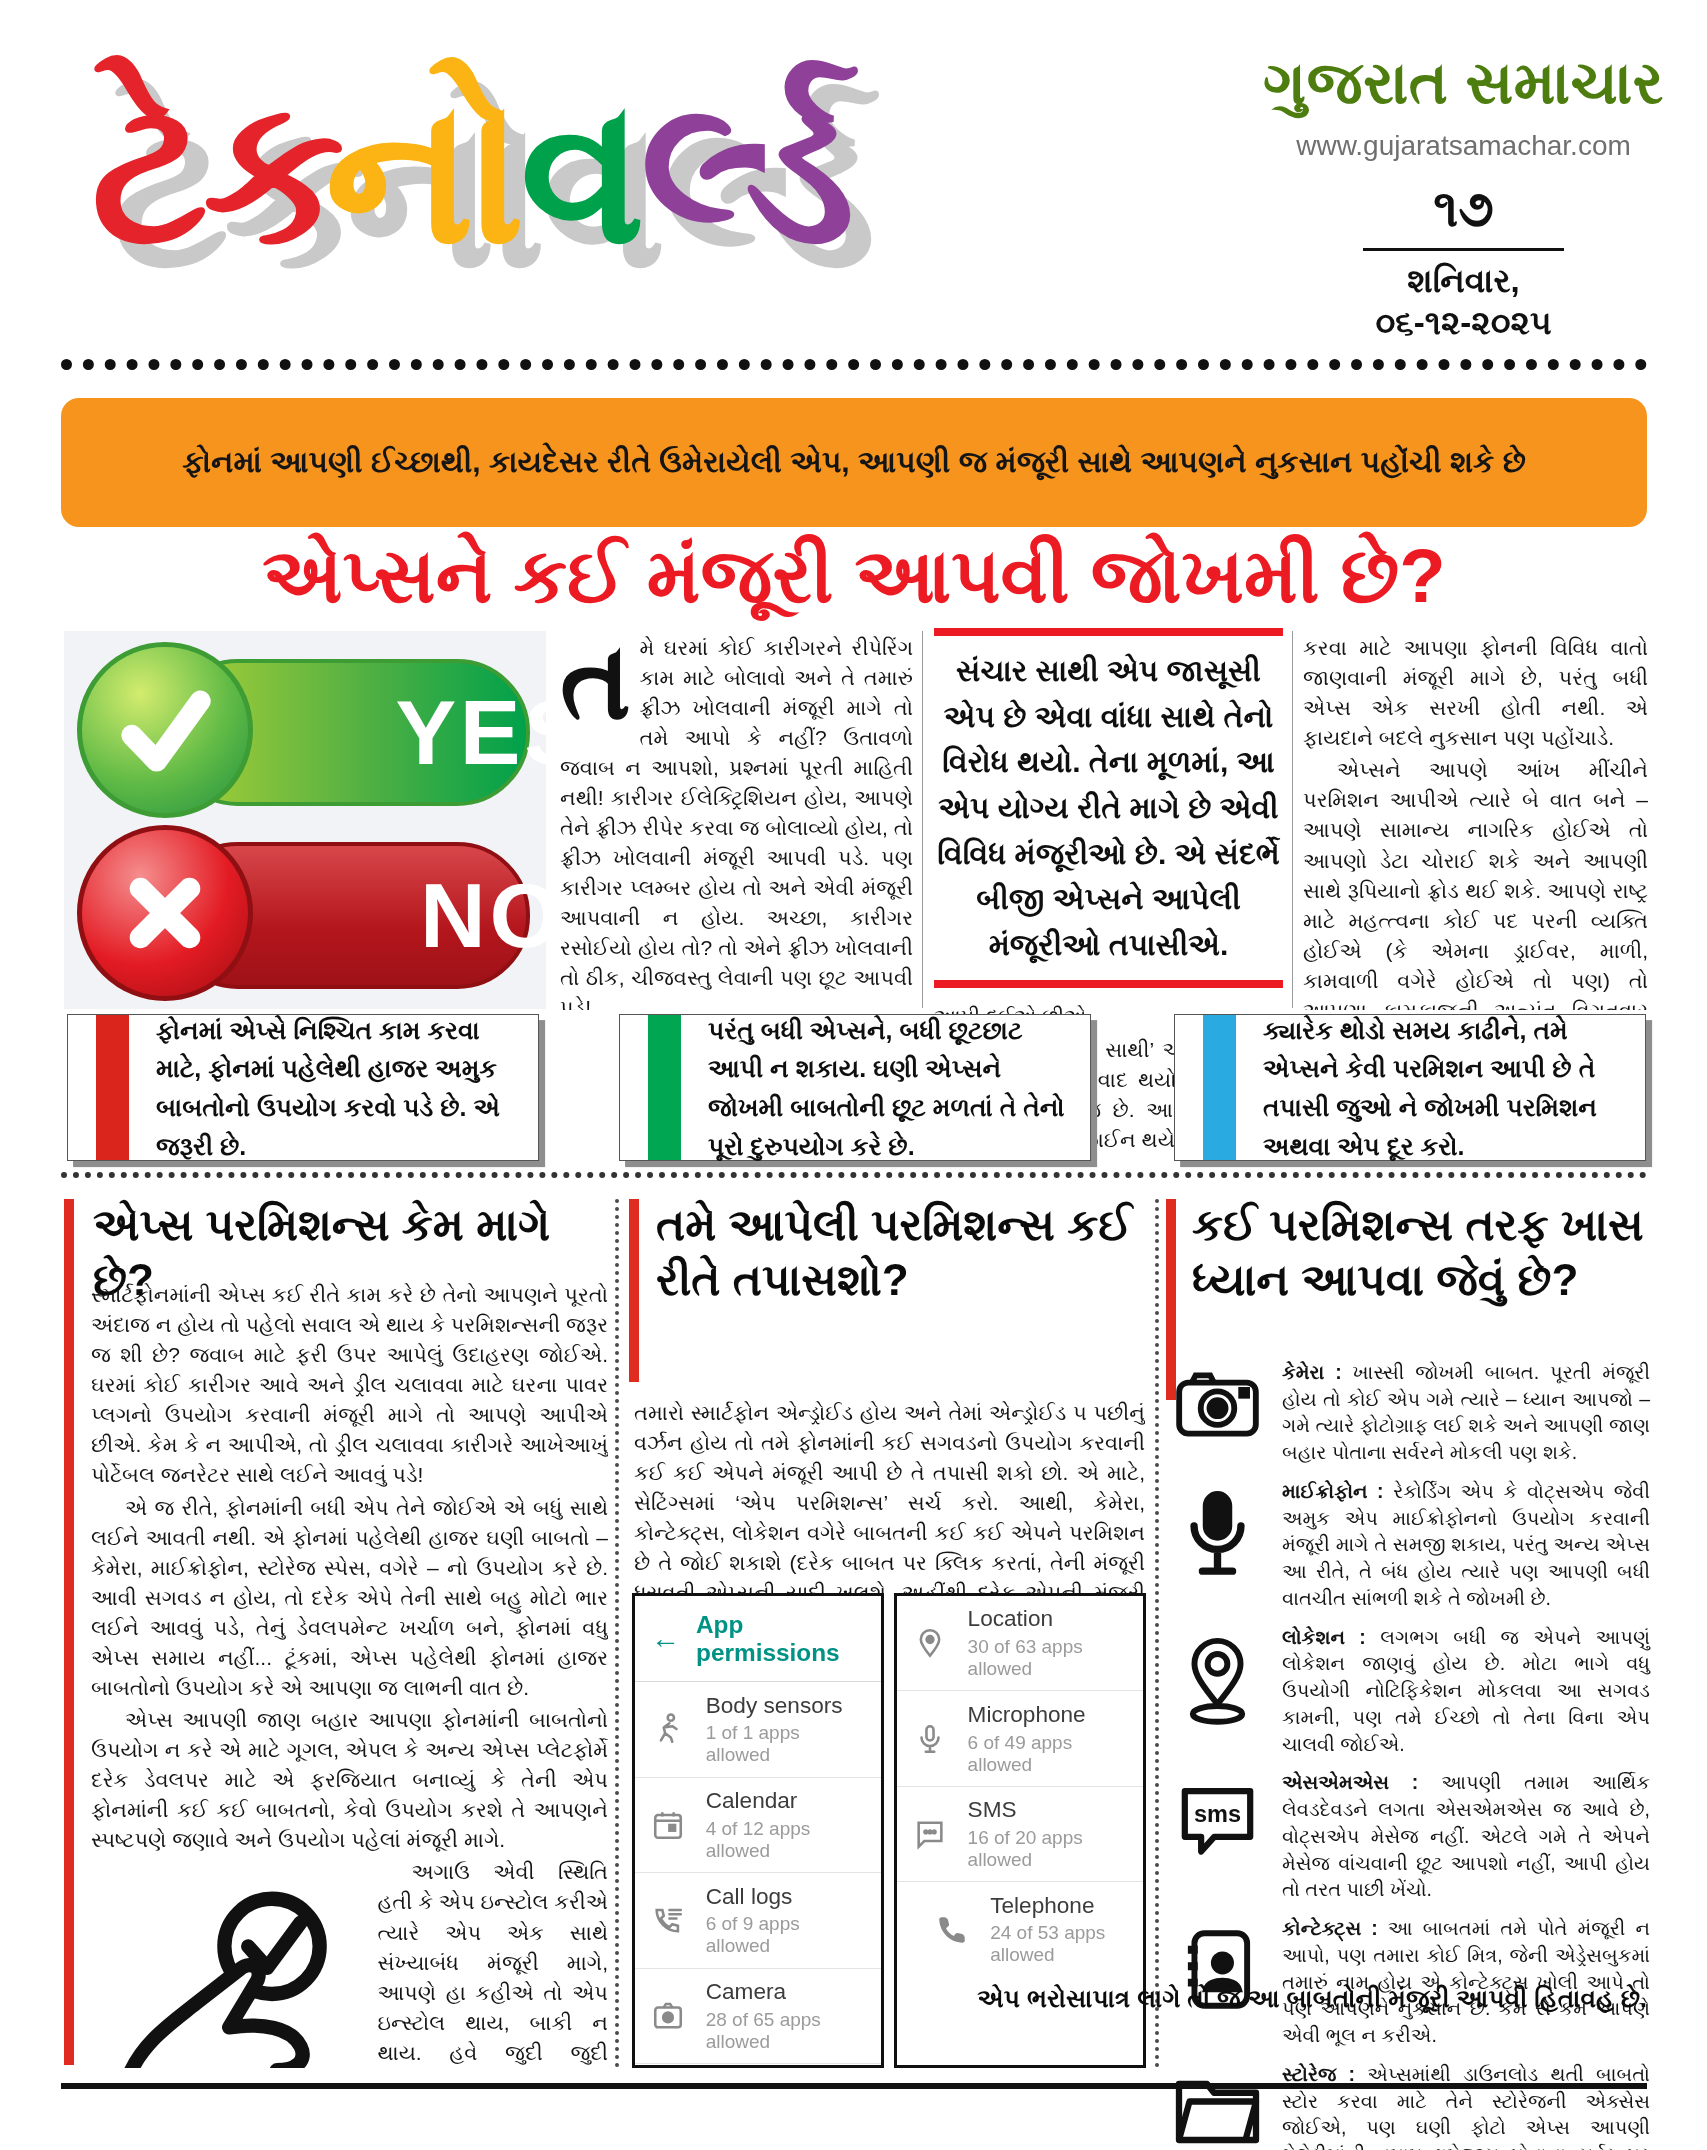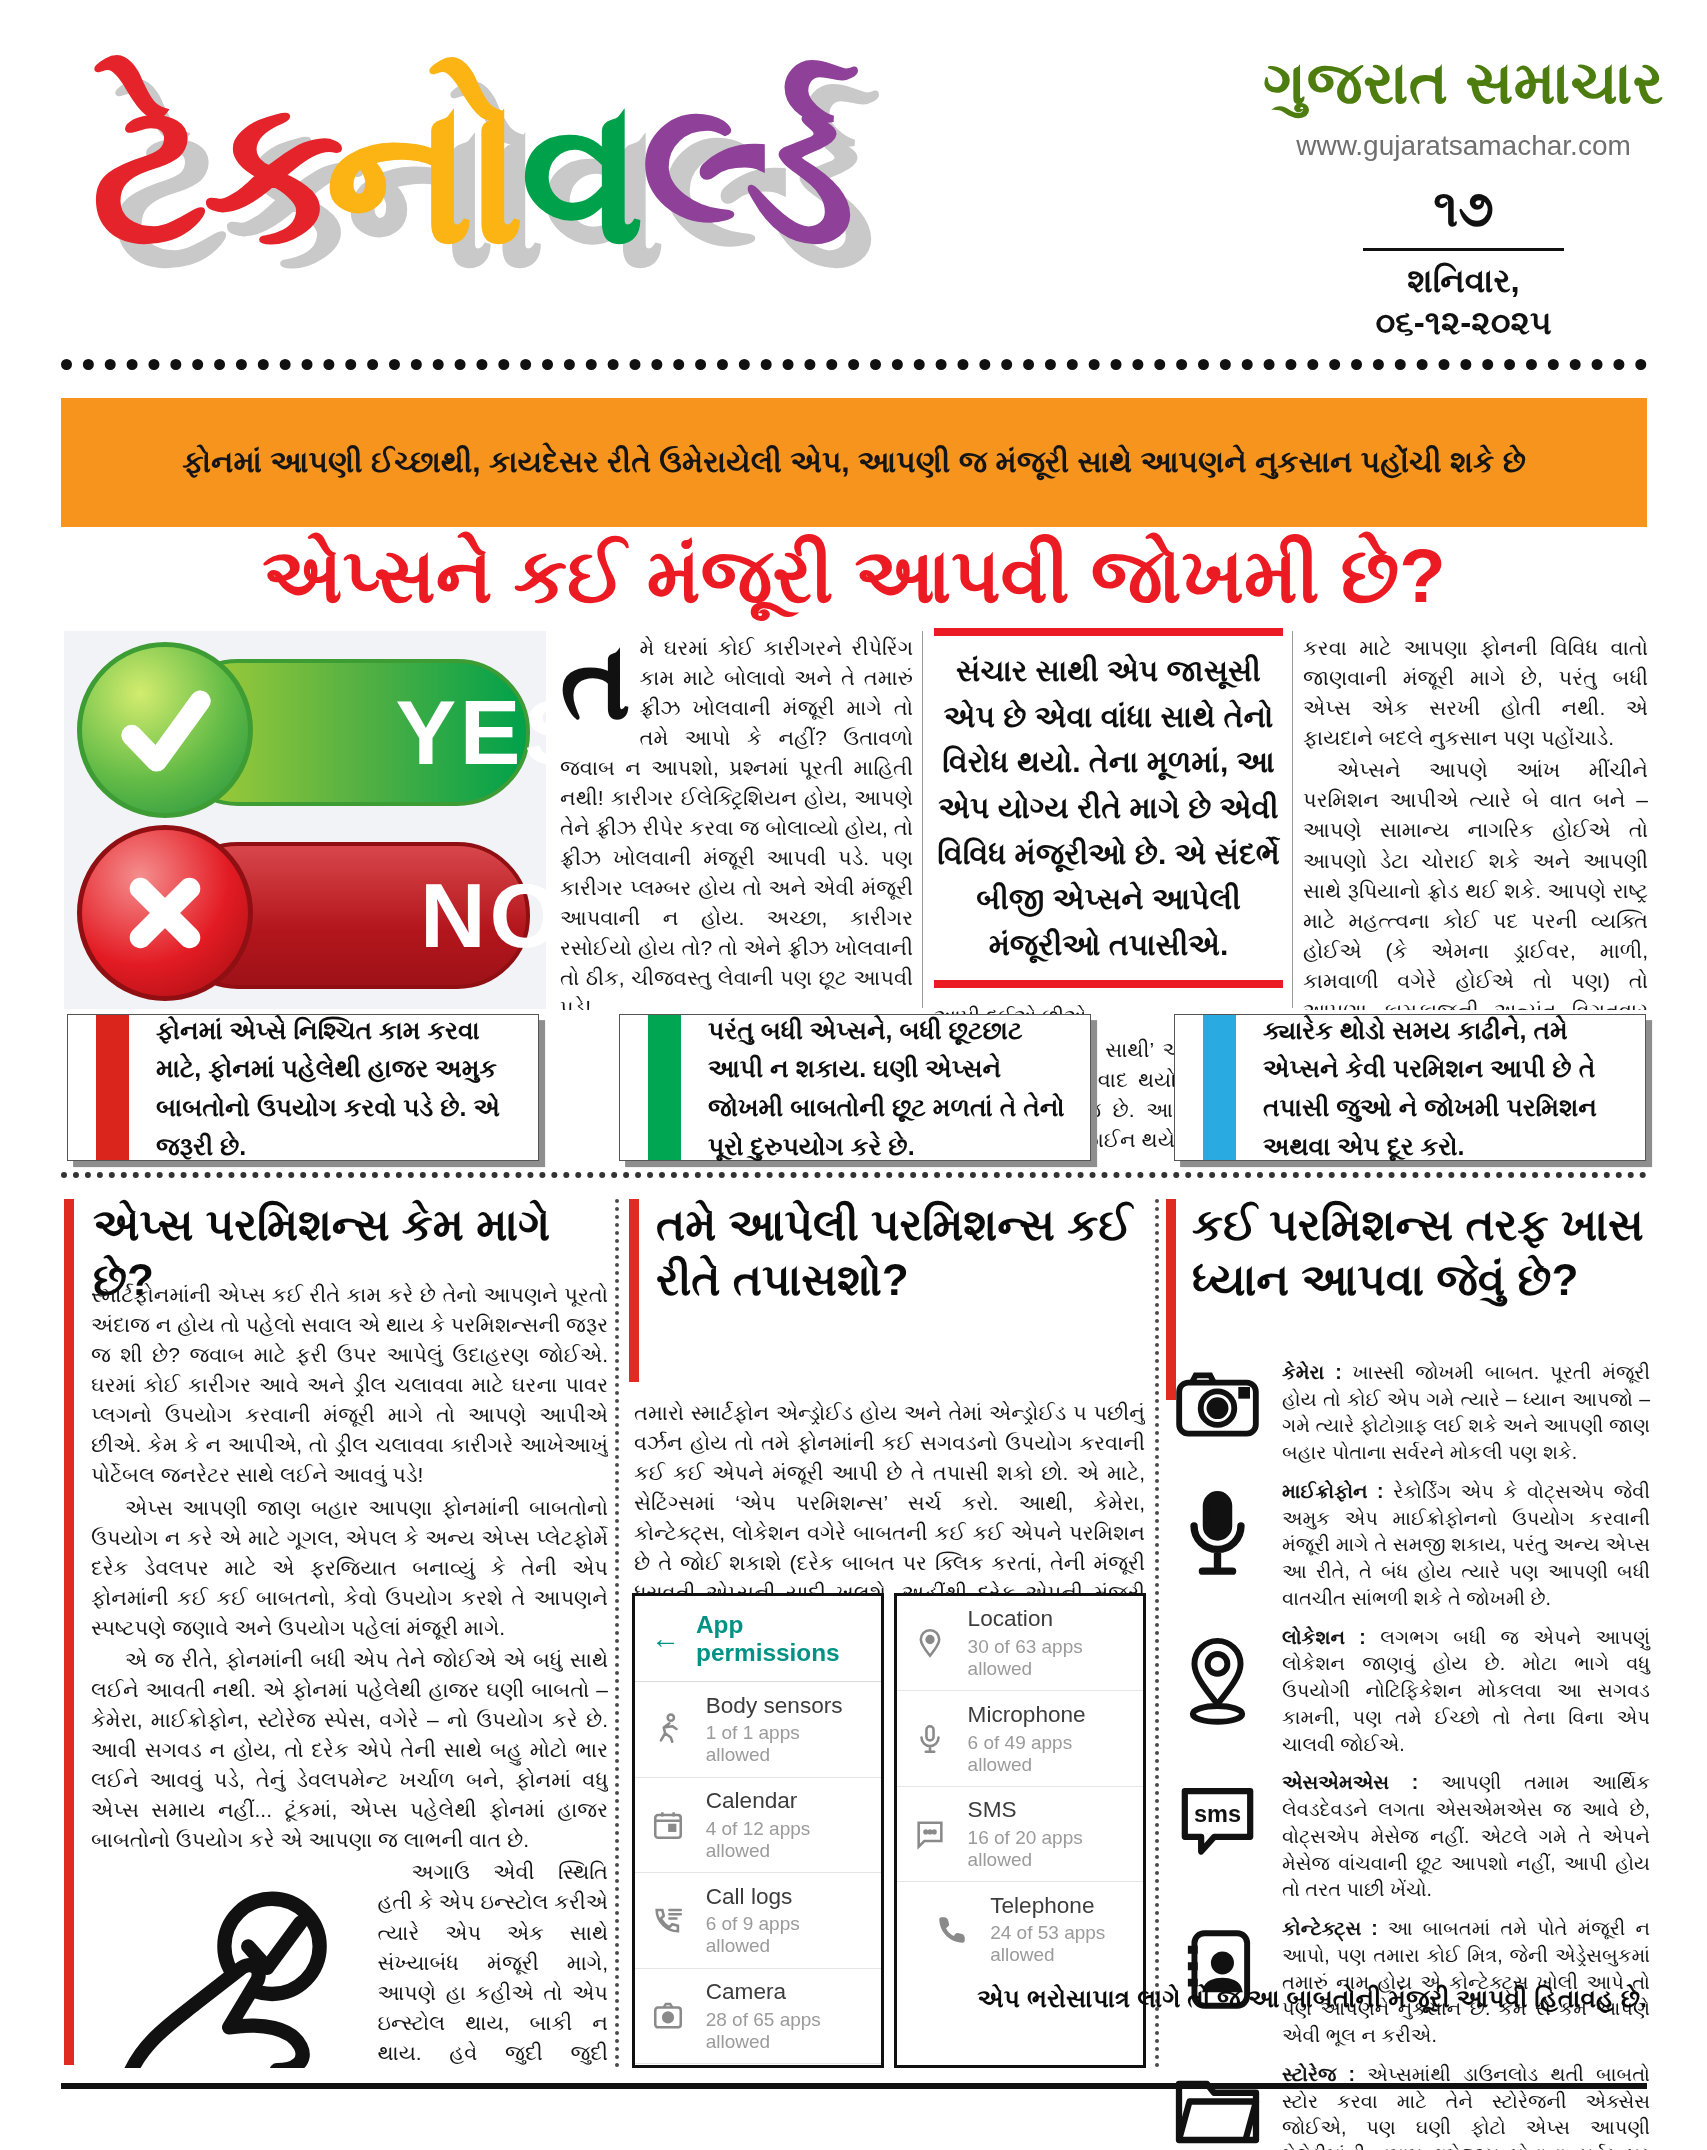--- a/index.html
+++ b/index.html
@@ -15,21 +15,21 @@
   .brand{font-size:59px;font-weight:900;letter-spacing:0.6px;color:#4d7c0f;}
   .website{font-size:28px;color:#6f6f6f;margin-top:12.2px;}
   .pageno{font-size:51px;font-weight:bold;margin-top:17px;color:#111;}
   .hdr-rule{width:201px;height:3px;background:#111;margin:8.5px auto 0 auto;}
   .day,.date{font-size:33px;font-weight:bold;margin-top:11px;color:#111;}
   .date{margin-top:3.7px;}
   .dots-top{position:absolute;left:61px;width:1586px;top:359px;border-top:11px dotted #111;}
 
   
   .banner{position:absolute;left:61px;top:398px;width:1586px;height:129px;background:#f7941d;
-          display:flex;align-items:center;justify-content:center;}
+          display:flex;align-items:center;justify-content:center;border-radius:18px;}
   .banner span{font-size:30px;font-weight:bold;color:#151515;}
   .headline{position:absolute;left:61px;top:532px;width:1586px;text-align:center;
             font-size:76px;font-weight:bold;color:#ec1b23;}
 
   
   .yesno{position:absolute;left:64px;top:631px;width:482px;height:378px;background:#f2f3f6;}
   .wm{position:absolute;font-size:24.4px;color:rgba(120,120,130,0.16);transform:rotate(-30deg);}
   .wm.w1{left:256px;top:37px;} .wm.w2{left:73px;top:262px;}
   .yn-row{position:absolute;left:0;width:100%;height:174px;}
   .yn-yes{top:11px;} .yn-no{top:194px;}
@@ -192,22 +192,22 @@
     <div class="hibar bar-blue"></div>
     <div class="hitext">ક્યારેક થોડો સમય કાઢીને, તમે એપ્સને કેવી પરમિશન આપી છે તે તપાસી જુઓ ને જોખમી પરમિશન અથવા એપ દૂર કરો.</div>
   </div>
 
   <div class="dots-mid"></div>
 
   <div class="redbar rb1"></div>
   <div class="sec-head sh1">એપ્સ પરમિશન્સ કેમ માગે છે?</div>
   <div class="col1-body bodytext">
     <p>સ્માર્ટફોનમાંની એપ્સ કઈ રીતે કામ કરે છે તેનો આપણને પૂરતો અંદાજ ન હોય તો પહેલો સવાલ એ થાય કે પરમિશન્સની જરૂર જ શી છે? જવાબ માટે ફરી ઉપર આપેલું ઉદાહરણ જોઈએ. ઘરમાં કોઈ કારીગર આવે અને ડ્રીલ ચલાવવા માટે ઘરના પાવર પ્લગનો ઉપયોગ કરવાની મંજૂરી માગે તો આપણે આપીએ છીએ. કેમ કે ન આપીએ, તો ડ્રીલ ચલાવવા કારીગરે આખેઆખું પોર્ટેબલ જનરેટર સાથે લઈને આવવું પડે!</p>
+    <p class="indent">એ જ રીતે, ફોનમાંની બધી એપ તેને જોઈએ એ બધું સાથે લઈને આવતી નથી. એ ફોનમાં પહેલેથી હાજર ઘણી બાબતો – કેમેરા, માઈક્રોફોન, સ્ટોરેજ સ્પેસ, વગેરે – નો ઉપયોગ કરે છે. આવી સગવડ ન હોય, તો દરેક એપે તેની સાથે બહુ મોટો ભાર લઈને આવવું પડે, તેનું ડેવલપમેન્ટ ખર્ચાળ બને, ફોનમાં વધુ એપ્સ સમાય નહીં... ટૂંકમાં, એપ્સ પહેલેથી ફોનમાં હાજર બાબતોનો ઉપયોગ કરે એ આપણા જ લાભની વાત છે.</p>
     <p class="indent">એપ્સ આપણી જાણ બહાર આપણા ફોનમાંની બાબતોનો ઉપયોગ ન કરે એ માટે ગૂગલ, એપલ કે અન્ય એપ્સ પ્લેટફોર્મે દરેક ડેવલપર માટે એ ફરજિયાત બનાવ્યું કે તેની એપ ફોનમાંની કઈ કઈ બાબતનો, કેવો ઉપયોગ કરશે તે આપણને સ્પષ્ટપણે જણાવે અને ઉપયોગ પહેલાં મંજૂરી માગે.</p>
-    <p class="indent">એ જ રીતે, ફોનમાંની બધી એપ તેને જોઈએ એ બધું સાથે લઈને આવતી નથી. એ ફોનમાં પહેલેથી હાજર ઘણી બાબતો – કેમેરા, માઈક્રોફોન, સ્ટોરેજ સ્પેસ, વગેરે – નો ઉપયોગ કરે છે. આવી સગવડ ન હોય, તો દરેક એપે તેની સાથે બહુ મોટો ભાર લઈને આવવું પડે, તેનું ડેવલપમેન્ટ ખર્ચાળ બને, ફોનમાં વધુ એપ્સ સમાય નહીં... ટૂંકમાં, એપ્સ પહેલેથી ફોનમાં હાજર બાબતોનો ઉપયોગ કરે એ આપણા જ લાભની વાત છે.</p>
     <svg class="hand-fig" viewBox="0 0 110 130">
       <circle cx="76" cy="28" r="20" fill="#fff" stroke="#111" stroke-width="6"></circle>
       <polyline points="66,28 74,37 88,18" fill="none" stroke="#111" stroke-width="6" stroke-linecap="round" stroke-linejoin="round"></polyline>
       <path d="M30 118 C14 112 10 96 16 82 C22 68 34 60 44 52 L62 38 C66 34 72 36 70 42 L58 62 C72 60 84 62 88 70 C91 76 86 80 78 80 C84 84 84 90 77 92 C82 96 80 102 72 103 C76 107 73 112 66 113 C54 118 42 121 30 118 Z" fill="#fff" stroke="#111" stroke-width="6" stroke-linejoin="round"></path>
     </svg>
     <p class="indent">અગાઉ એવી સ્થિતિ હતી કે એપ ઇન્સ્ટોલ કરીએ ત્યારે એપ એક સાથે સંખ્યાબંધ મંજૂરી માગે, આપણે હા કહીએ તો એપ ઇન્સ્ટોલ થાય, બાકી ન થાય. હવે જુદી જુદી બાબતોની આપણે અલગ અલગ મંજૂરી આપી શકીએ છીએ. તેમાંની કેટલીક નકારી પણ શકીએ. એપના ઉપયોગ માટે એ મંજૂરી અનિવાર્ય ન હોય, તો આપણા ઇન્કાર પછી પણ એપ ચાલવી જોઈએ.</p>
 
   </div>
 
   <div class="bsep bs1"></div>

